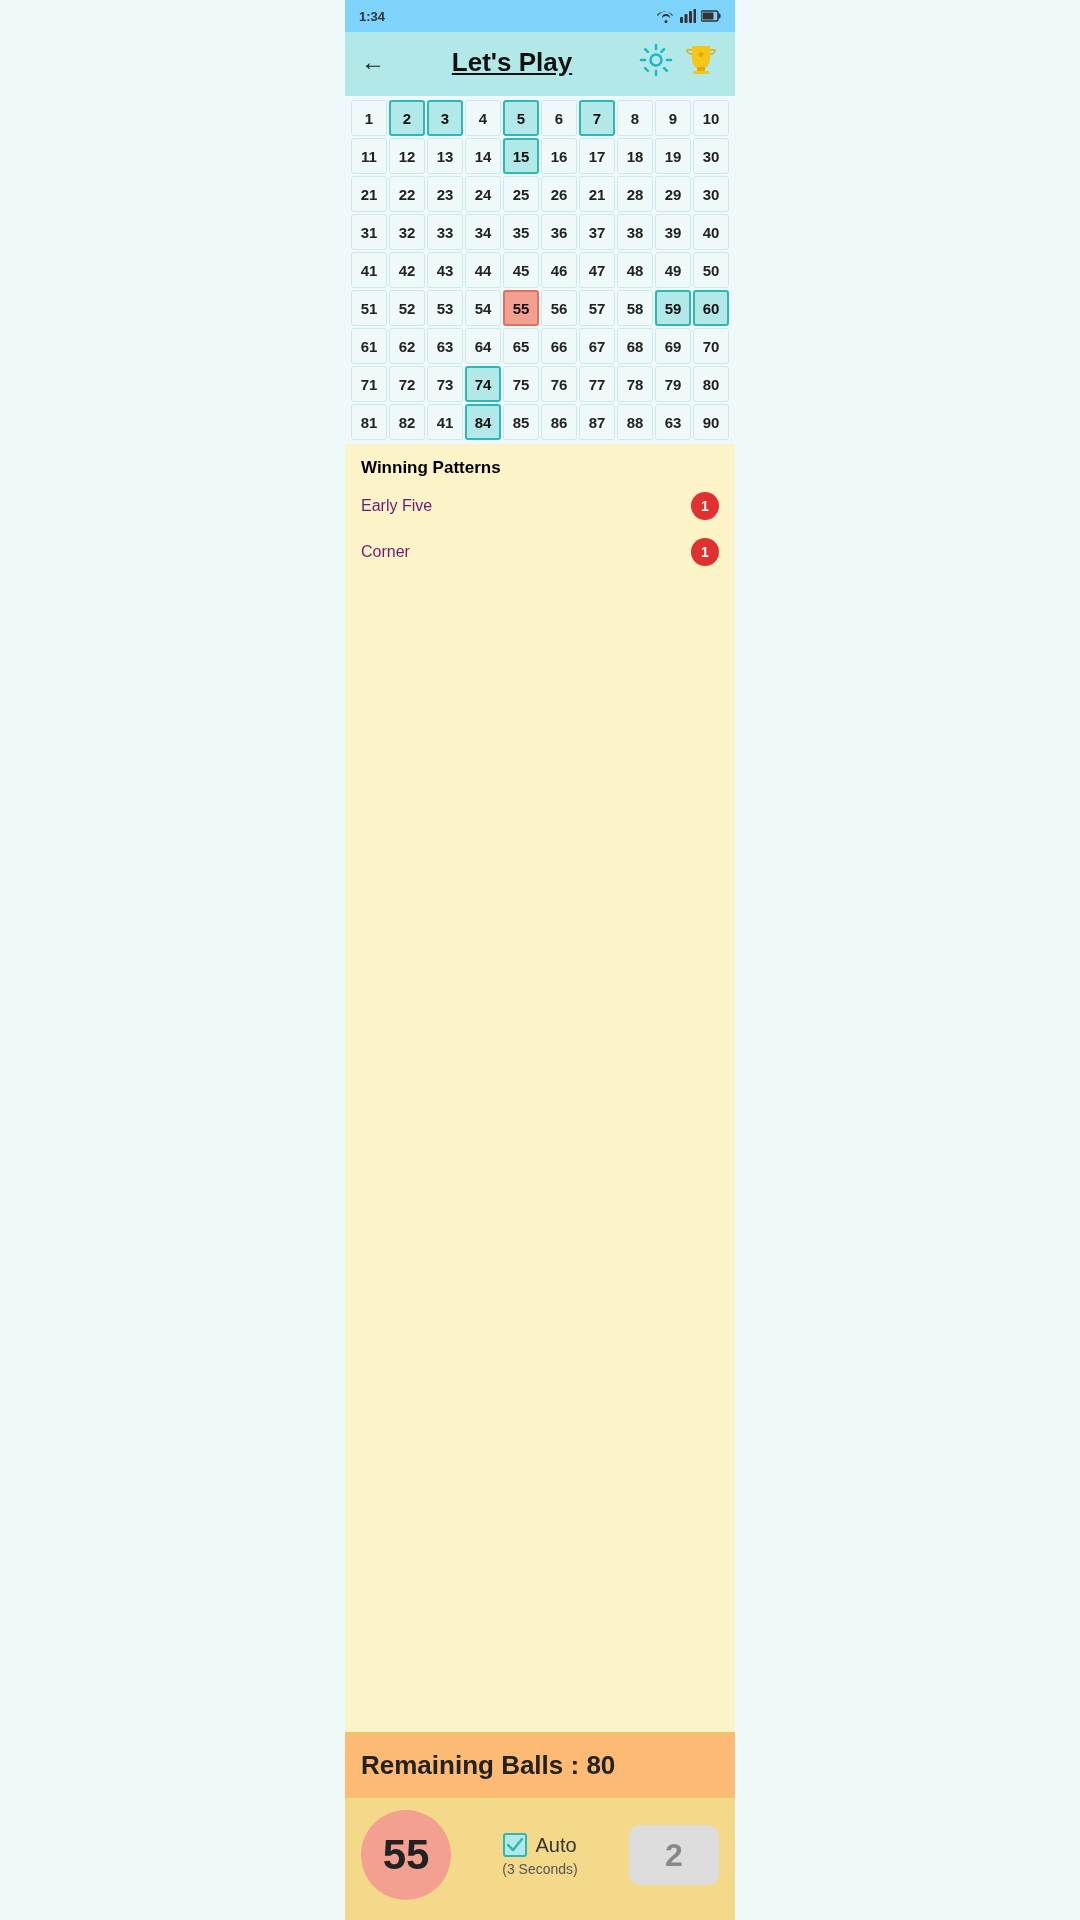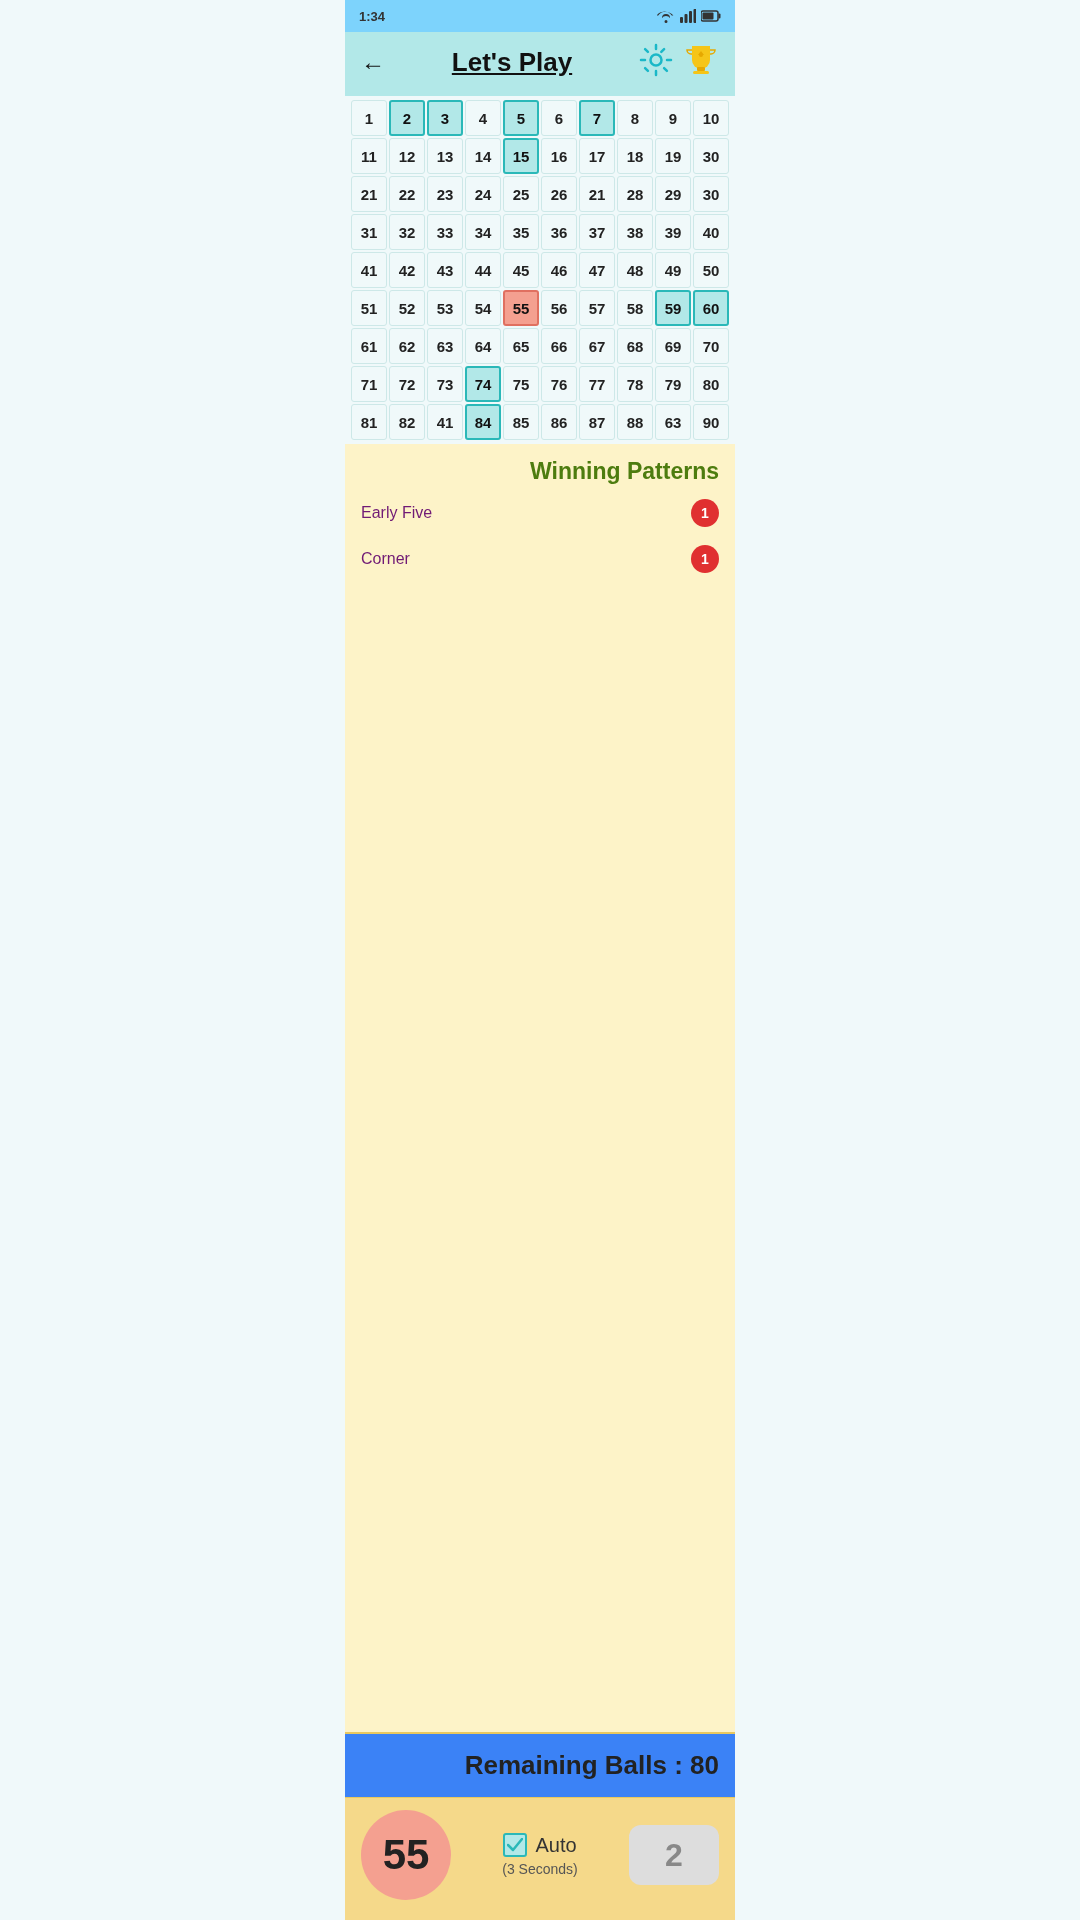--- a/index.html
+++ b/index.html
@@ -98,24 +98,24 @@
       color: #111;
     }
 
     
     .winning-patterns {
       background: #fdf3c8;
       padding: 14px 16px 10px;
       flex: 1;
     }
     .winning-patterns-title {
-      text-align: right;
-      font-size: 23px;
+      text-align: left;
+      font-size: 17px;
       font-weight: 700;
-      color: #4d7c0f;
+      color: #000000;
       margin-bottom: 14px;
     }
     .pattern-row {
       display: flex;
       justify-content: space-between;
       align-items: center;
       margin-bottom: 18px;
     }
     .pattern-name {
       font-size: 16px;
@@ -129,23 +129,23 @@
       height: 28px;
       display: flex;
       align-items: center;
       justify-content: center;
       font-size: 14px;
       font-weight: 700;
     }
 
     
     .remaining-balls-bar {
-      background: #3b82f6;
+      background: #fdba74;
       padding: 16px;
-      text-align: right;
+      text-align: left;
       border-top: 2px solid #e8c860;
     }
     .remaining-balls-text {
       font-size: 26px;
       font-weight: 600;
       color: #222;
     }
     .remaining-balls-text span {
       font-weight: 900;
     }

